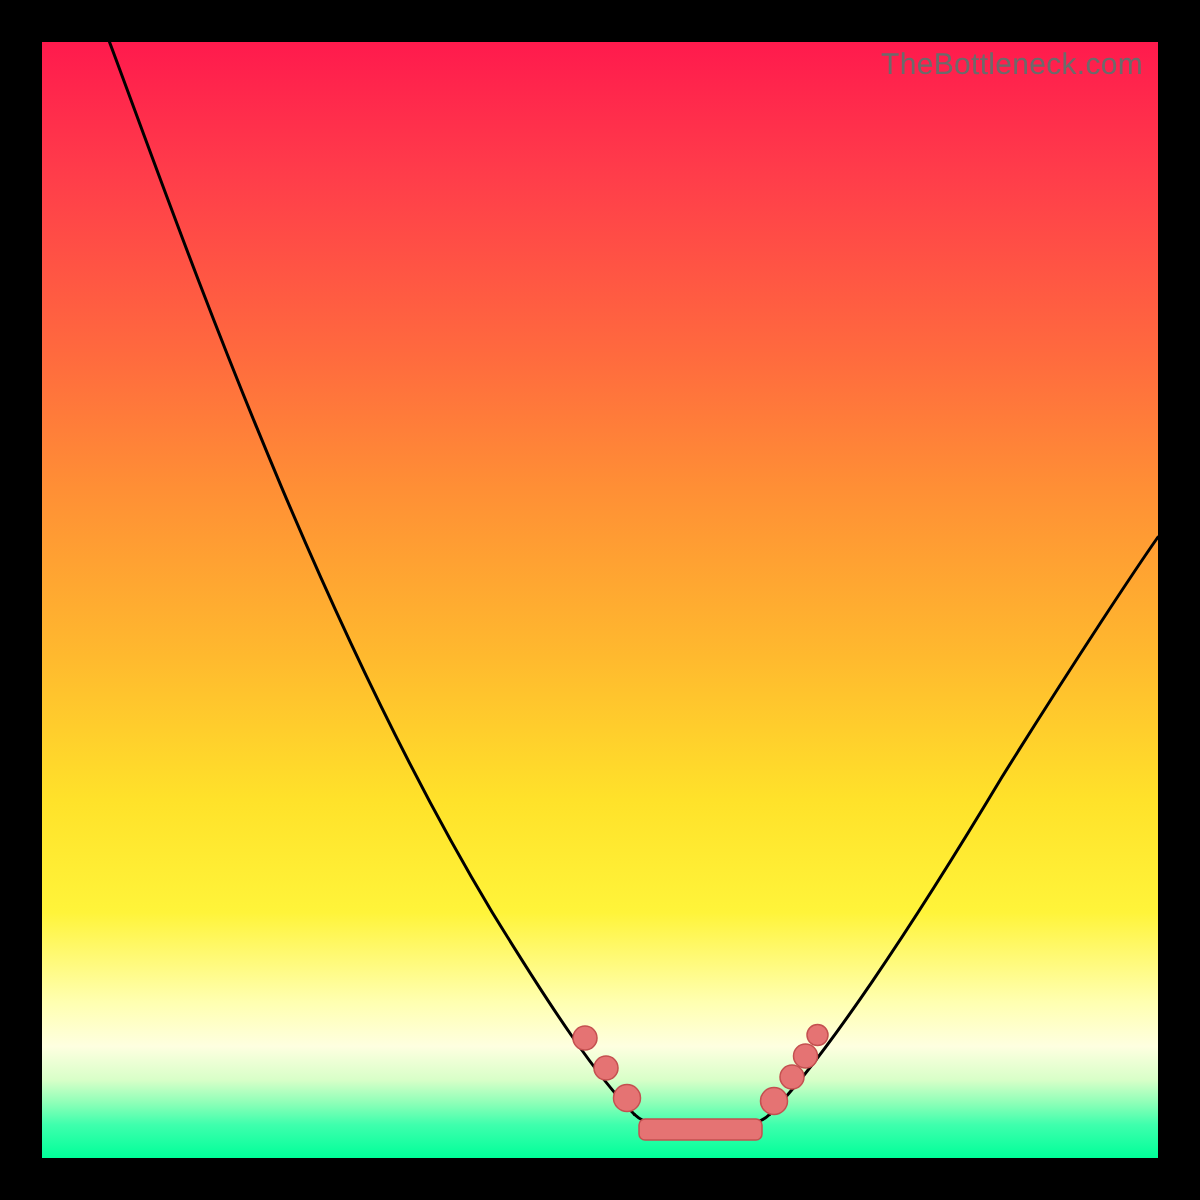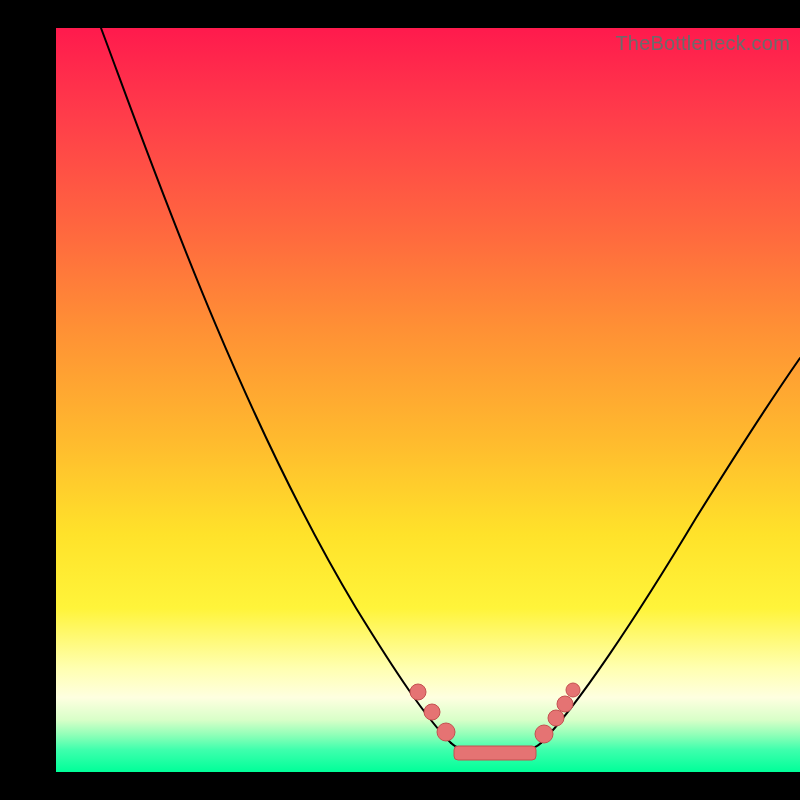--- a/index.html
+++ b/index.html
@@ -33,21 +33,20 @@
       #ffb92e 55%,
       #ffe22a 68%,
       #fff43a 78%,
       #ffffb0 86%,
       #feffe0 90%,
       #d8ffc8 93%,
       #90ffb8 95%,
       #3fffad 97%,
       #00ff99 100%
     );
-    margin-left: 28px;
   }
   .watermark {
     position: absolute;
     top: 4px;
     right: 10px;
     color: #6b6b6b;
     font-size: 20px;
     font-weight: 500;
     letter-spacing: 0.2px;
     user-select: none;

